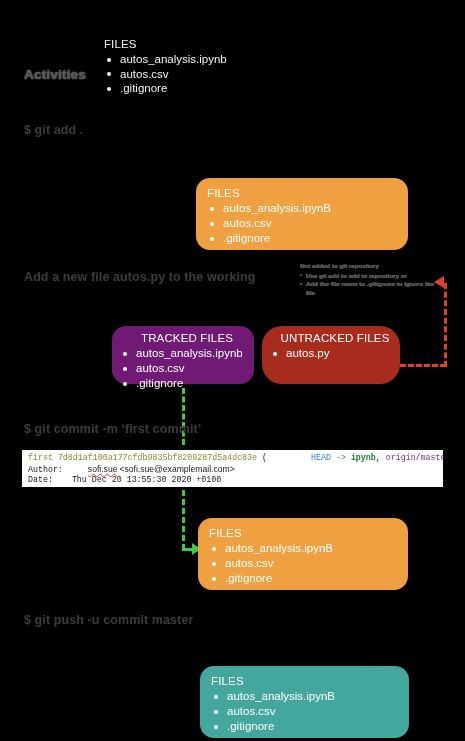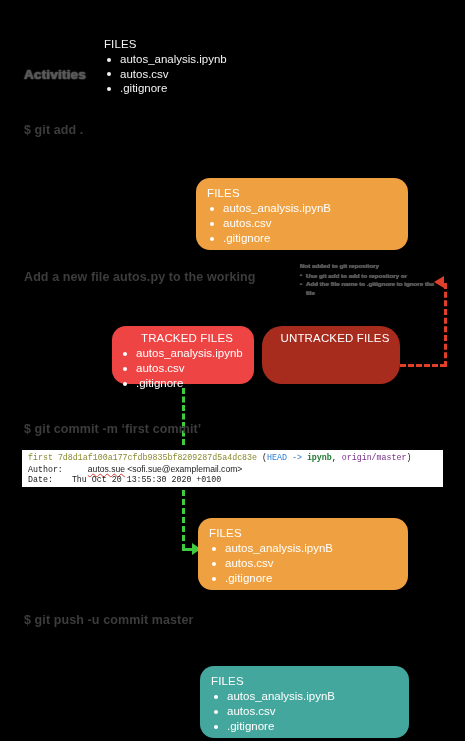--- a/index.html
+++ b/index.html
@@ -149,21 +149,21 @@
     line-height: 10.6px;
     color: #1a1a1a;
     padding: 3px 5px 3px 6px;
     box-sizing: border-box;
     white-space: nowrap;
     overflow: hidden;
   }
   .t-kw      { color: #8a8a2f; }
   .t-hash    { color: #8a8a2f; }
   .t-paren   { color: #1a1a1a; }
-  .t-head    { color: #2b7fd4; }
+  .t-head    { color: #2b7fd4; margin-left: 44px; }
   .t-branch  { color: #1f7a33; font-weight: bold; }
   .t-remote  { color: #7a2f8a; font-weight: normal; }
   .t-sans    { font-family: "Liberation Sans", sans-serif; font-size: 8.6px; }
   .t-spell {
     text-decoration: underline wavy #d43a2f;
     text-decoration-skip-ink: none;
   }
 
   
   .vdash {
@@ -232,53 +232,56 @@
       <li>Use git add to add to repository or</li>
       <li>Add the file name to .gitignore to ignore the file</li>
     </ul>
   </div>
 
   <div class="hdash-red" style="left:400px; top:364px; width:46px;"></div>
   <div class="vdash-red" style="left:444px; top:283px; height:84px;"></div>
   <div class="hdash-red" style="left:452px; top:281px; width:0px;"></div>
   <div class="arrow-left-red" style="left:434px; top:276px;"></div>
 
-  <div class="box center" style="left:112px; top:326px; width:142px; height:58px; background:#ef4444; padding:6px 0 0 8px;">
+  <div class="box center" style="left:112px; top:326px; width:142px; height:58px; background:#701a75; padding:6px 0 0 8px;">
     <div class="hdr">TRACKED FILES</div>
     <ul>
       <li>autos_analysis.ipynb</li>
       <li>autos.csv</li>
       <li>.gitignore</li>
     </ul>
   </div>
 
   <div class="box center" style="left:262px; top:326px; width:138px; height:58px; background:#a82c1e; padding:6px 0 0 8px;border-radius:20px;">
     <div class="hdr">UNTRACKED FILES</div>
+    <ul>
+      <li>autos.py</li>
+    </ul>
   </div>
 
   <div class="vdash" style="left:182px; top:388px; height:57px;"></div>
   <div class="vdash" style="left:182px; top:490px; height:60px;"></div>
   <div class="hdash" style="left:182px; top:548px; width:12px;"></div>
   <div class="arrow-right-green" style="left:192px; top:543px;"></div>
 
   <div class="cmd" style="left:24px; top:422px;">$ git commit -m ‘first commit’</div>
 
   <div class="terminal" style="left:22px; top:450px; width:421px; height:37px;">
     <div>
       <span class="t-kw">first</span>
       <span class="t-hash">7d8d1af100a177cfdb9835bf8209287d5a4dc83e</span>
       <span class="t-paren">(</span><span class="t-head">HEAD -&gt; </span><span class="t-branch">ipynb</span><span class="t-paren">, </span><span class="t-remote">origin/master</span><span class="t-paren">)</span>
     </div>
     <div>
       <span>Author:</span>
-      <span style="display:inline-block;width:20px;"></span><span class="t-sans t-spell">autos.sue</span><span class="t-sans" style="margin-left:2px;">&lt;sofi.sue@examplemail.com&gt;</span>
+      <span style="display:inline-block;width:20px;"></span><span class="t-sans t-spell">sofi.sue</span><span class="t-sans" style="margin-left:2px;">&lt;sofi.sue@examplemail.com&gt;</span>
     </div>
     <div>
       <span>Date:</span>
-      <span style="display:inline-block;width:14px;"></span><span>Thu Oct 20 13:55:30 2020 +0100</span>
+      <span style="display:inline-block;width:14px;"></span><span>Thu Dec 20 13:55:30 2020 +0100</span>
     </div>
   </div>
 
   <div class="box" style="left:198px; top:518px; width:210px; height:72px; background:#efa141; padding:9px 0 0 11px;">
     <div class="hdr">FILES</div>
     <ul>
       <li>autos_analysis.ipynB</li>
       <li>autos.csv</li>
       <li>.gitignore</li>
     </ul>

